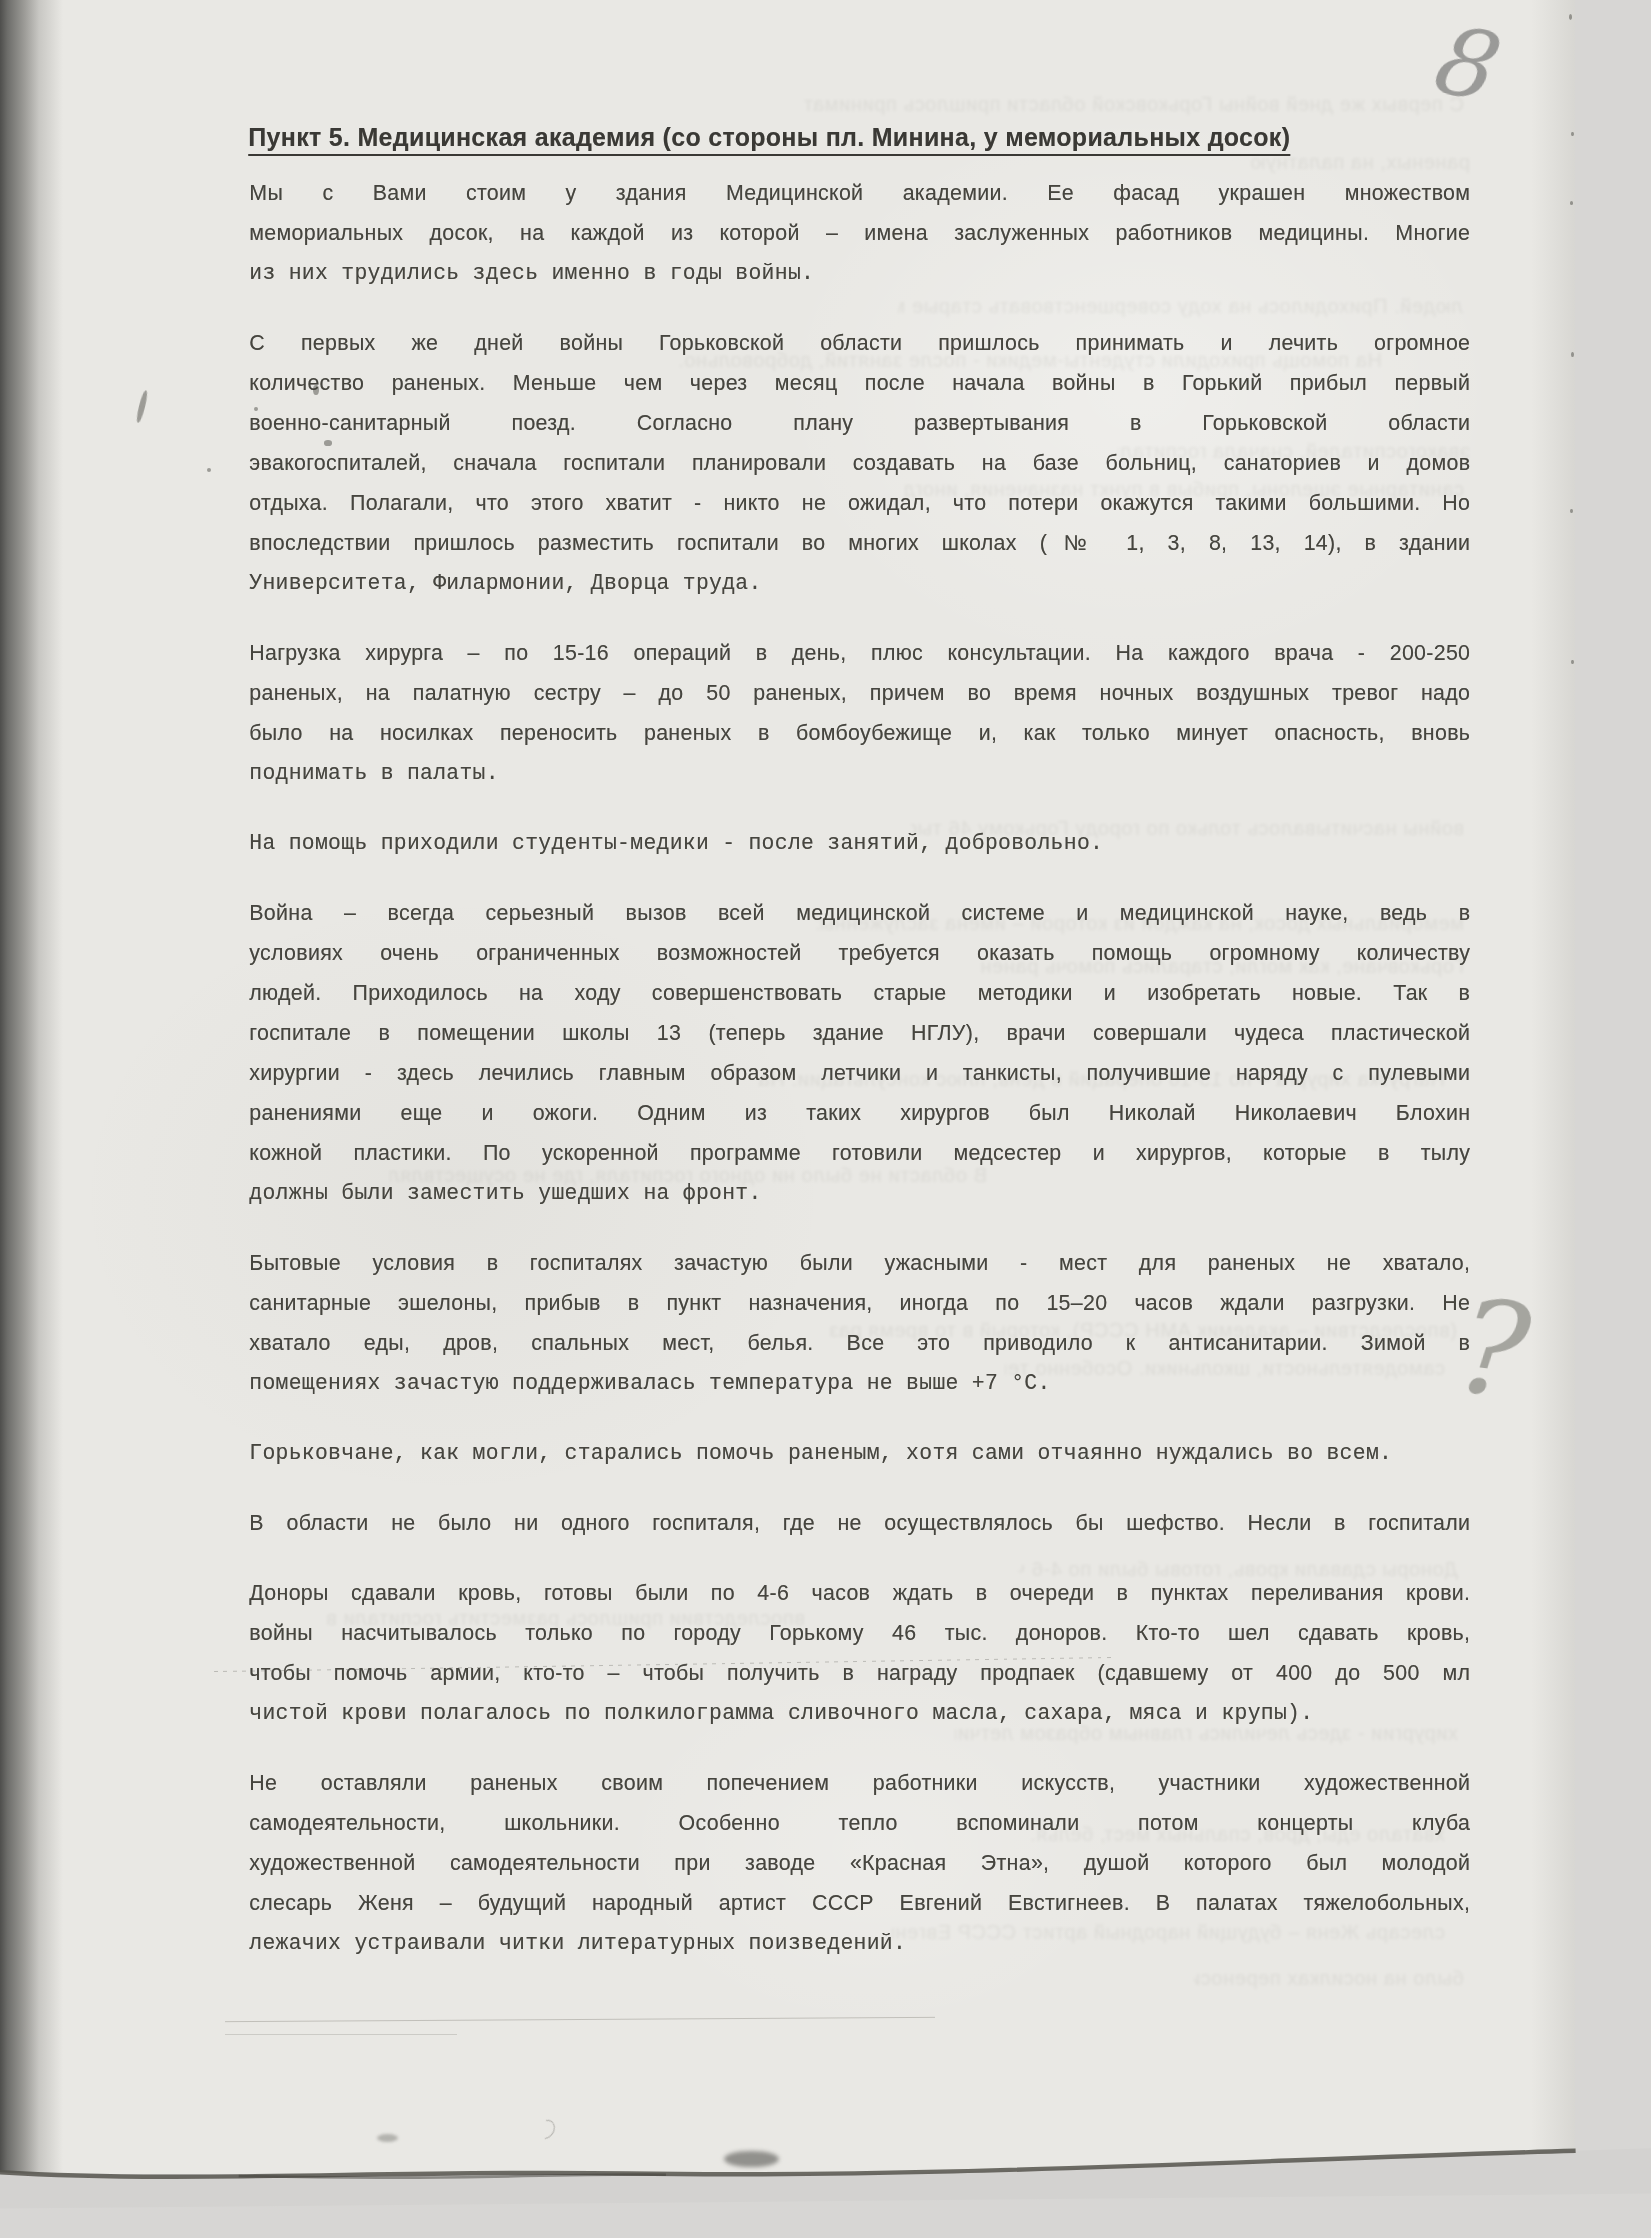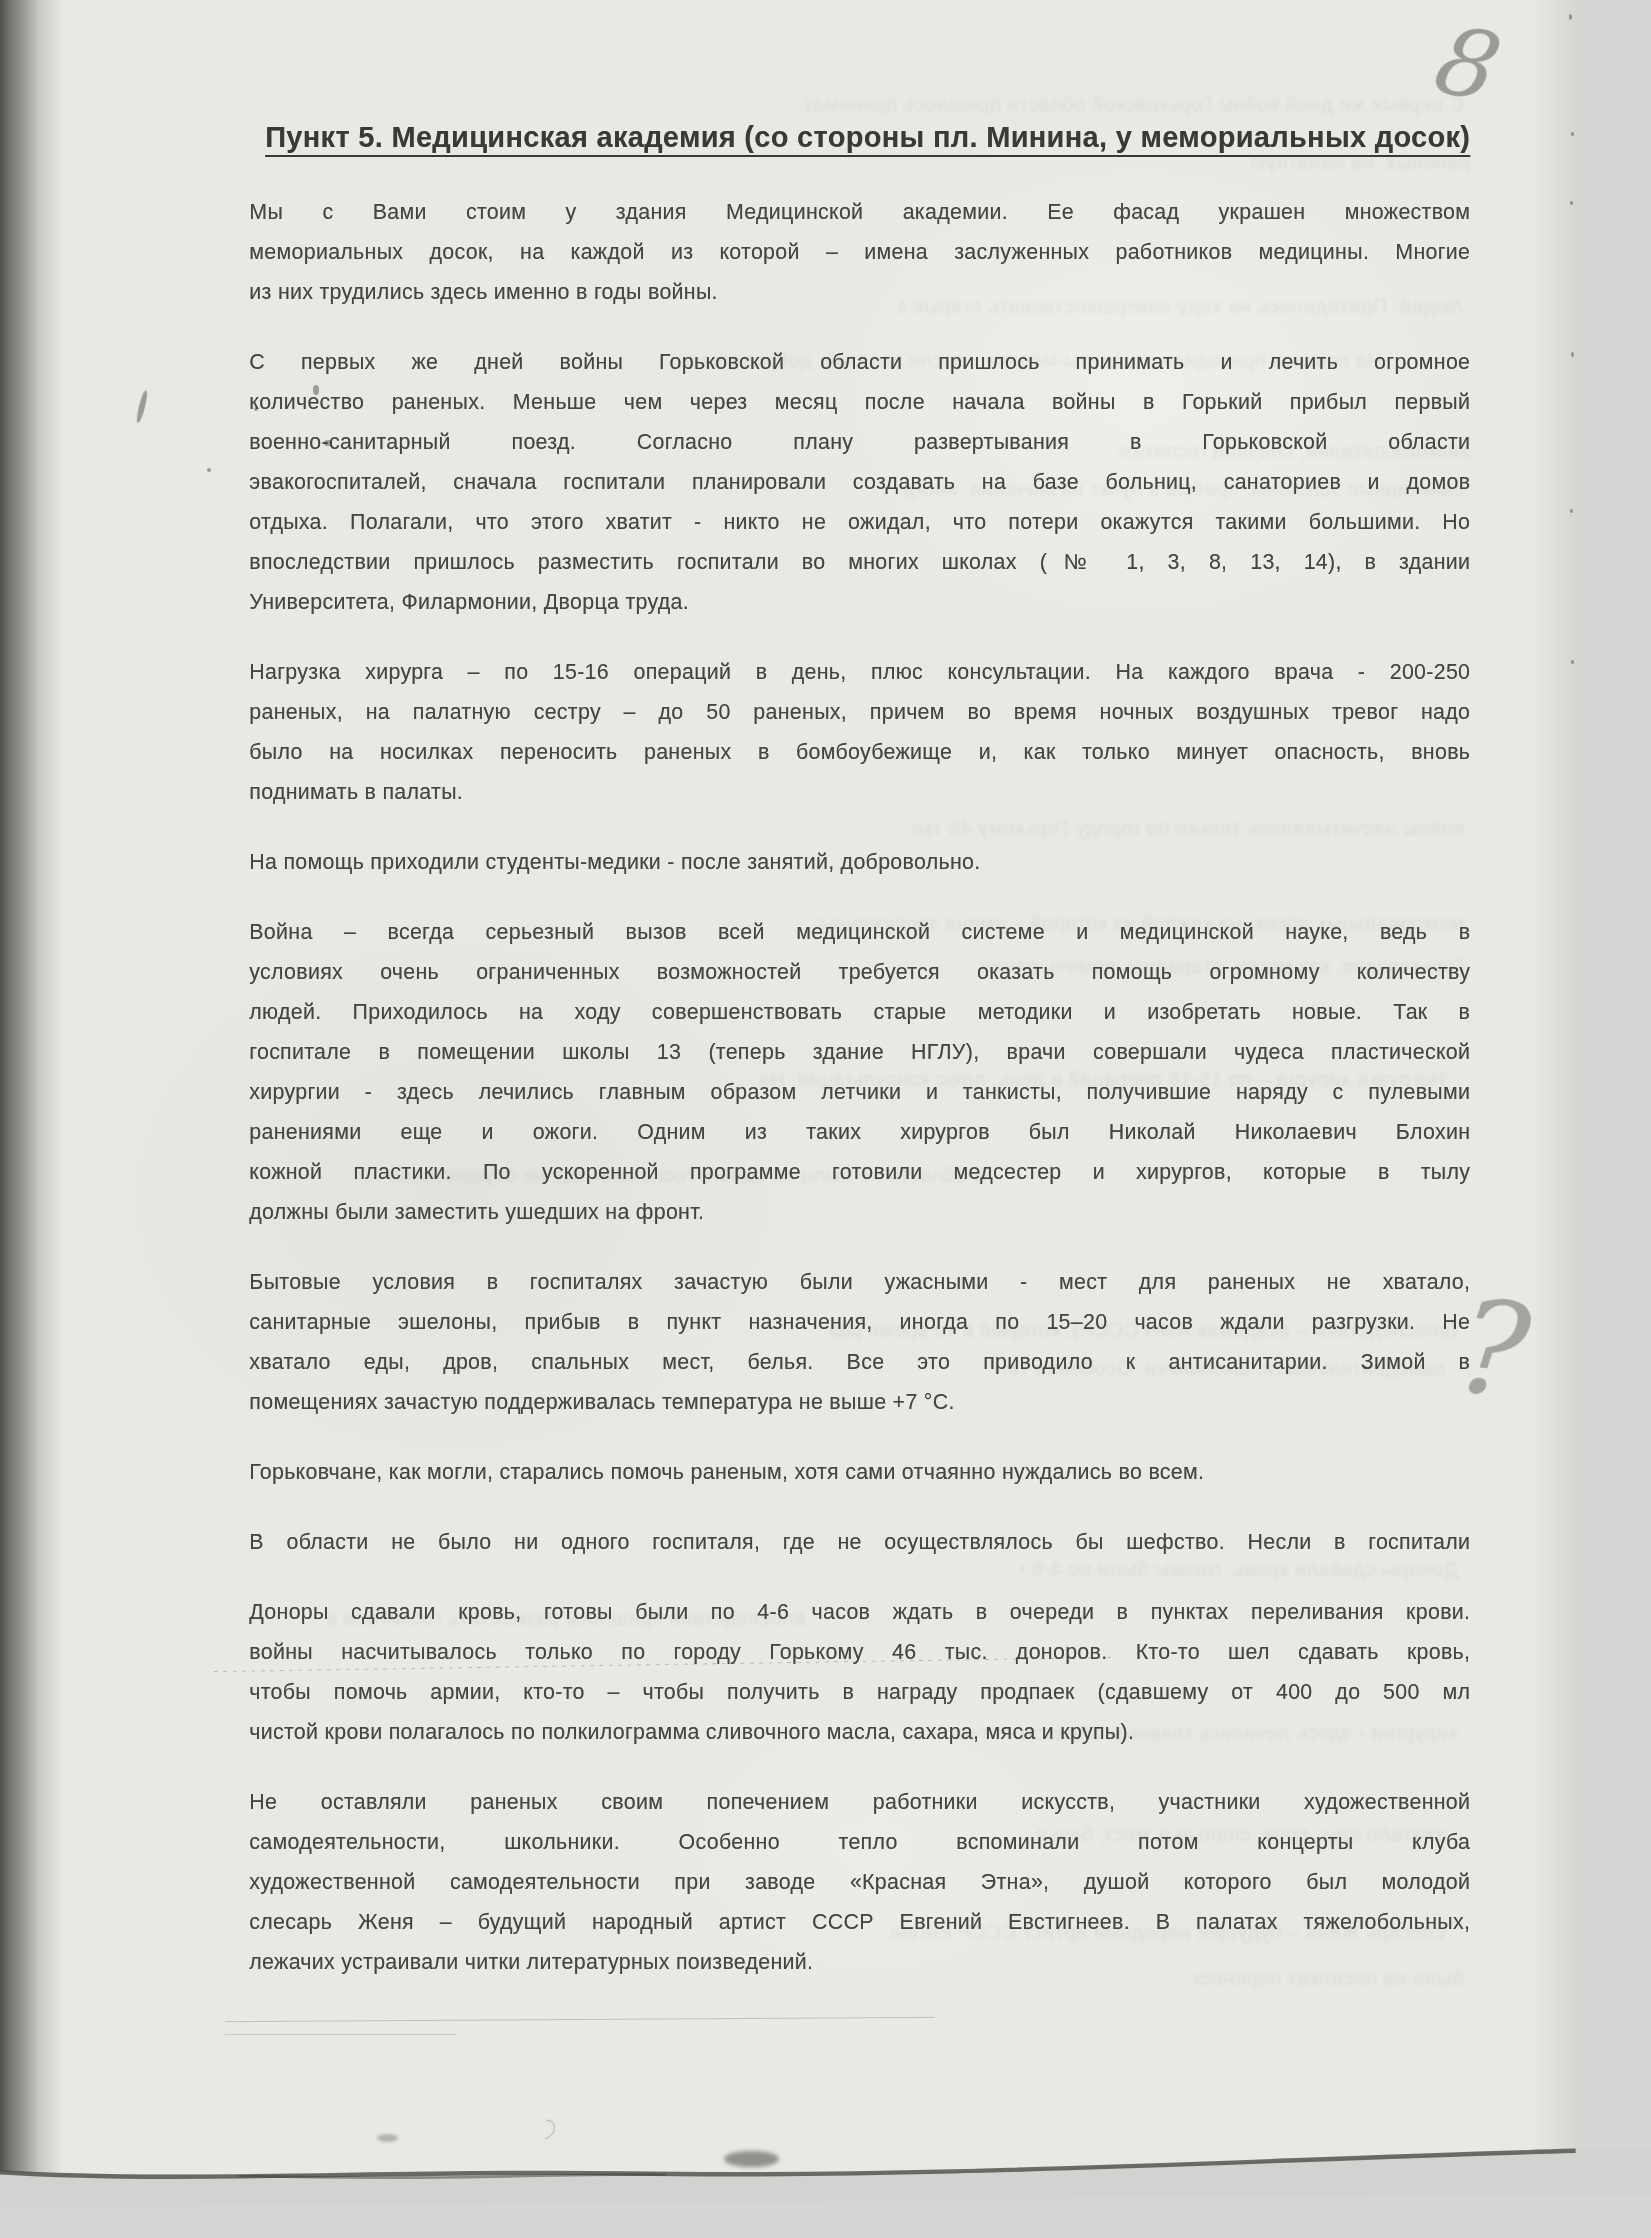--- a/index.html
+++ b/index.html
@@ -23,28 +23,27 @@
   .right-curve{
     position:absolute;right:0;top:0;width:44px;height:100%;z-index:3;
     background:linear-gradient(to right, rgba(90,89,82,0) 0%, rgba(90,89,82,0.12) 100%);
   }
   .content{
     position:absolute;left:232px;top:117px;width:1222px;z-index:4;
     color:#46453f;font-size:21.4px;line-height:40px;letter-spacing:0.3px;
     text-shadow:0 0 0.6px rgba(70,70,64,0.45);
   }
   .doc-title{
-    font-weight:bold;font-size:29px;line-height:40px;letter-spacing:0.3px;color:#3a3935;
+    font-weight:bold;font-size:25px;line-height:40px;letter-spacing:0.3px;color:#3a3935;
     text-decoration:underline;text-decoration-thickness:2.2px;text-underline-offset:8.2px;
-    margin:0 0 35px 0;
-    text-align:right;
+    margin:0 0 16px 0;
   }
   .para{margin:0 0 30px 1px;}
   .line{text-align:justify;text-align-last:justify;}
-  .line.last{text-align-last:left;}
+  .line.last{text-align-last:left;font-family:Liberation Mono, monospace;}
   .pagenum{
     position:absolute;left:1438px;top:10px;z-index:7;
     font-family:"DejaVu Serif", serif;font-style:italic;
     font-size:94px;color:#8d8d8b;opacity:0.85;
     transform:rotate(11deg) skewX(-4deg);
     filter:blur(0.4px);
   }
   .pencil-qmark{
     position:absolute;left:1459px;top:1274px;z-index:7;
     font-family:"DejaVu Serif", serif;font-style:italic;

